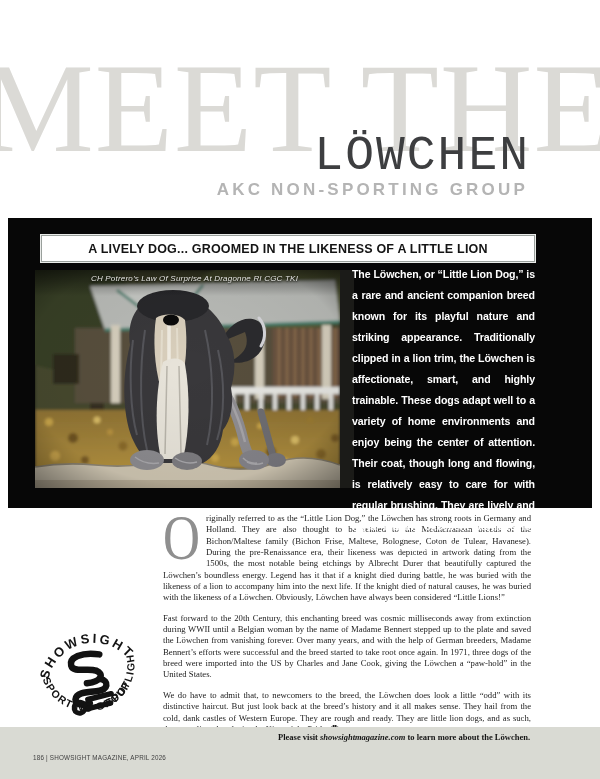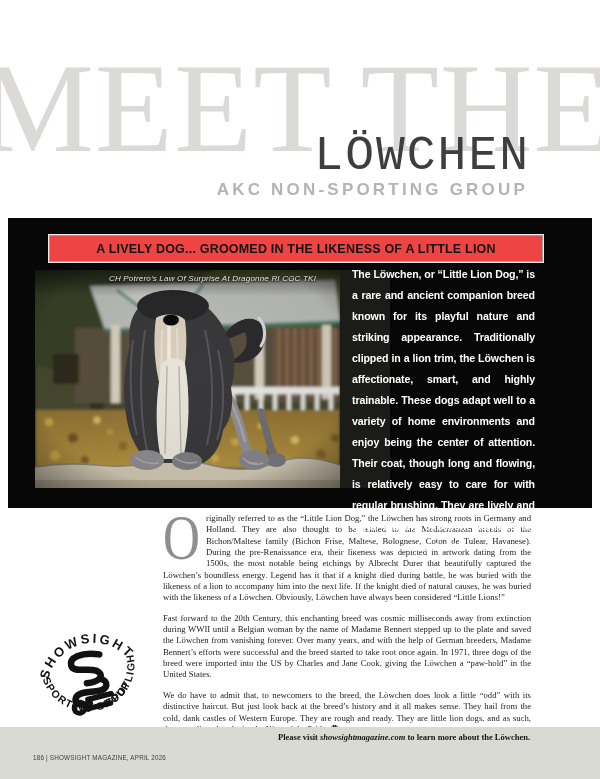--- a/index.html
+++ b/index.html
@@ -7,26 +7,26 @@
         font-family:"Liberation Serif","DejaVu Serif",serif;}
   
   .meet-the{position:absolute;top:44px;left:-20px;font-size:128px;line-height:1;
     font-family:"Liberation Serif",serif;color:#dbdad6;letter-spacing:1px;white-space:nowrap;z-index:1;}
   .breed{position:absolute;top:132px;right:70px;font-size:48px;line-height:1;
     font-family:Liberation Mono, monospace;color:#3d3e40;letter-spacing:2px;z-index:2;font-weight:500;}
   .group{position:absolute;top:180px;right:72px;font-size:17px;font-weight:bold;
     font-family:"Liberation Sans",sans-serif;color:#b4b4b4;letter-spacing:3.2px;z-index:2;}
   
   .feature{position:absolute;left:8px;top:218px;width:584px;height:290px;background:#070707;z-index:3;}
-  .banner{position:absolute;left:40px;top:16px;width:494px;height:27px;background:#ef4444;
+  .banner{position:absolute;left:32px;top:16px;width:494px;height:27px;background:#ffffff;
     border:1px solid #e9ebe9;box-shadow:inset 0 0 0 1px #9aa09c;
     display:flex;align-items:center;justify-content:center;}
   .banner span{font-family:"Liberation Sans",sans-serif;font-weight:bold;font-size:12.5px;
     color:#141414;letter-spacing:.2px;white-space:nowrap;}
-  .photo{position:absolute;left:27px;top:52px;width:355px;height:218px;margin:0;background:#1b1b18;}
+  .photo{position:absolute;left:27px;top:52px;width:319px;height:218px;margin:0;background:#1b1b18;}
   .photo svg{display:block;}
   .photo figcaption{position:absolute;top:4px;left:0;width:100%;text-align:center;
     font-style:italic;font-size:8px;color:#e3e3e0;font-family:"Liberation Sans",sans-serif;
     text-shadow:0 1px 2px rgba(0,0,0,.8);letter-spacing:.2px;}
   .intro{position:absolute;left:344px;top:46px;width:183px;
     font-family:"Liberation Sans",sans-serif;font-weight:bold;font-size:10.6px;line-height:21px;
     color:#ffffff;text-align:justify;letter-spacing:-.1px;}
   
   .bodycol{position:absolute;left:163px;top:513px;width:368px;font-size:8.7px;line-height:11.35px;
     color:#1c1c1c;text-align:justify;z-index:2;}

